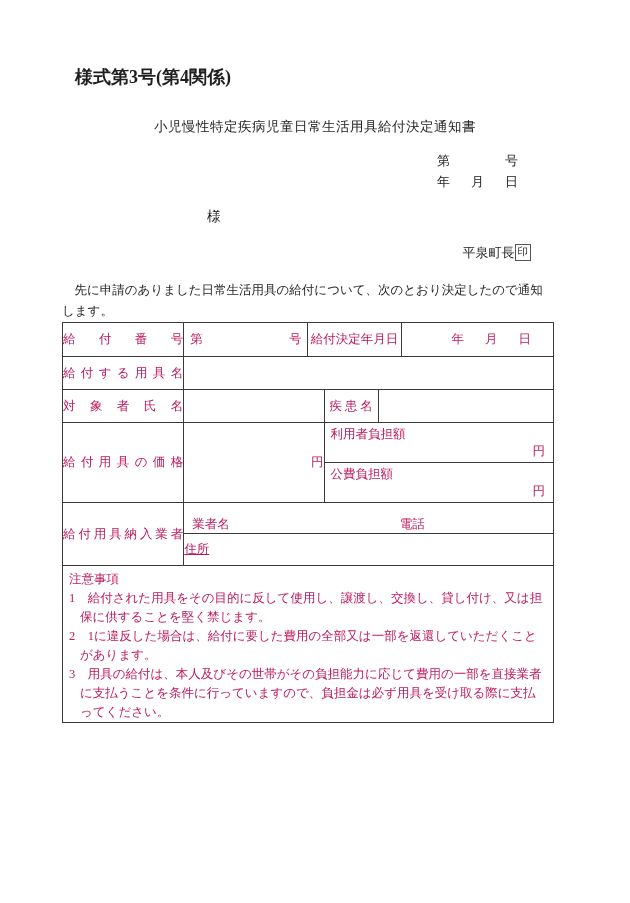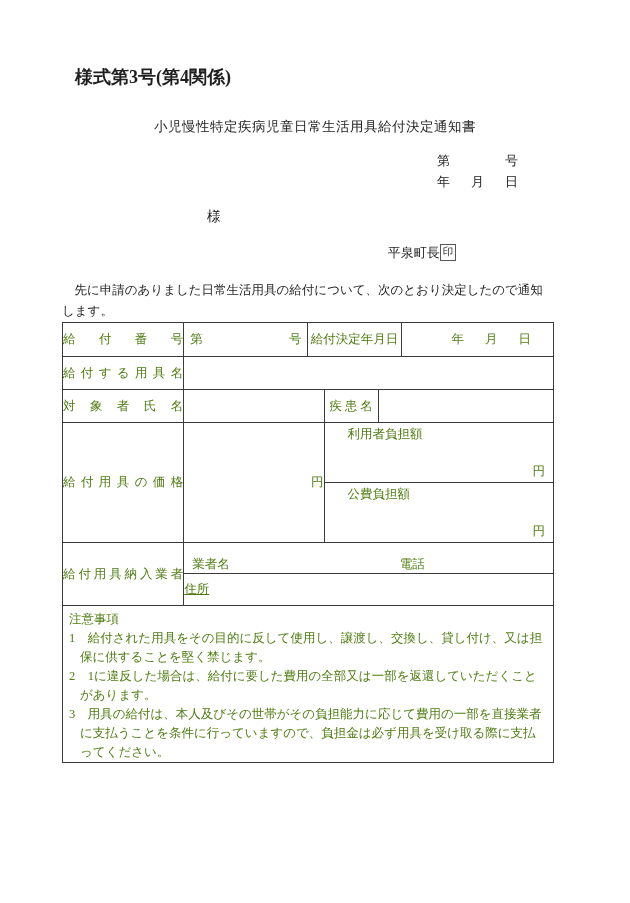--- a/index.html
+++ b/index.html
@@ -14,48 +14,48 @@
   .abs { position: absolute; line-height: 1; }
 
   .form-number { left: 75px; top: 68px; font-size: 18px; font-weight: bold; }
   .doc-title { left: 0; top: 120px; width: 630px; text-align: center; font-size: 13.5px; letter-spacing: 0.5px; }
 
   .docmeta { left: 437px; top: 150px; width: 81px; font-size: 13px; }
   .docmeta .row { display: flex; justify-content: space-between; height: 21px; align-items: center; }
 
   .addressee { left: 207px; top: 210px; font-size: 14px; }
 
-  .issuer-row { left: 335px; top: 244px; width: 174px; display: flex; justify-content: center; align-items: center; font-size: 13px; }
+  .issuer-row { left: 357px; top: 244px; width: 174px; display: flex; justify-content: flex-end; align-items: center; font-size: 13px; }
   .seal-box { border: 1px solid #555; font-size: 10.5px; padding: 2px 2px; line-height: 1; color: #2a2a2a; }
 
   .notice { left: 62px; top: 280px; width: 492px; font-size: 12.5px; line-height: 20.5px; text-indent: 1em; }
 
   table.grant { position: absolute; left: 62px; top: 322px; width: 492px; border-collapse: collapse; table-layout: fixed; }
   table.grant td {
     border: 1px solid #3a3a3a;
     font-size: 12.5px;
     padding: 0;
     vertical-align: middle;
-    color: #4d7c0f;
+    color: #be185d;
   }
   tr.r1 td { height: 33px; }
   tr.r2 td { height: 32px; margin-top: 38px; }
   tr.r3 td { height: 32px; }
   tr.r4a td { height: 33px; }
   tr.r4b td { height: 33px; }
   tr.r5a td { height: 30px; }
   tr.r5b td { height: 31px; text-decoration: underline; }
   tr.r6 td { height: 148px; vertical-align: top; margin-top: 12px; }
 
   td.lbl { text-align: justify; text-align-last: justify; padding: 0 8px; }
   td.center-lbl { text-align: center; }
   .flex-between { display: flex; justify-content: space-between; align-items: center; height: 100%; padding: 0 6px; box-sizing: border-box; }
   .ymd { display: flex; justify-content: flex-end; align-items: center; gap: 21px; height: 100%; padding-right: 22px; box-sizing: border-box; }
   td.unit-cell { text-align: right; padding-right: 6px; }
-  .share { display: flex; flex-direction: column; justify-content: space-between; align-items: stretch; height: 100%; box-sizing: border-box; padding: 3px 8px 2px 23px; gap: 20px; }
+  .share { display: flex; flex-direction: column; justify-content: space-between; align-items: stretch; height: 100%; box-sizing: border-box; padding: 3px 8px 2px 6px; }
   .share .share-label { align-self: flex-start; }
   .share .share-unit { align-self: flex-end; }
   .supplier-line { display: flex; align-items: flex-end; height: 100%; padding: 0 8px; box-sizing: border-box; }
   .supplier-line .phone-label { margin-left: 170px; }
   td.addr-cell { padding: 0 8px; }
 
   .notes { padding: 4px 8px 0 6px; font-size: 12.5px; line-height: 19px; }
   .note-item { padding-left: 11px; text-indent: -11px; }
 </style>
 </head>

